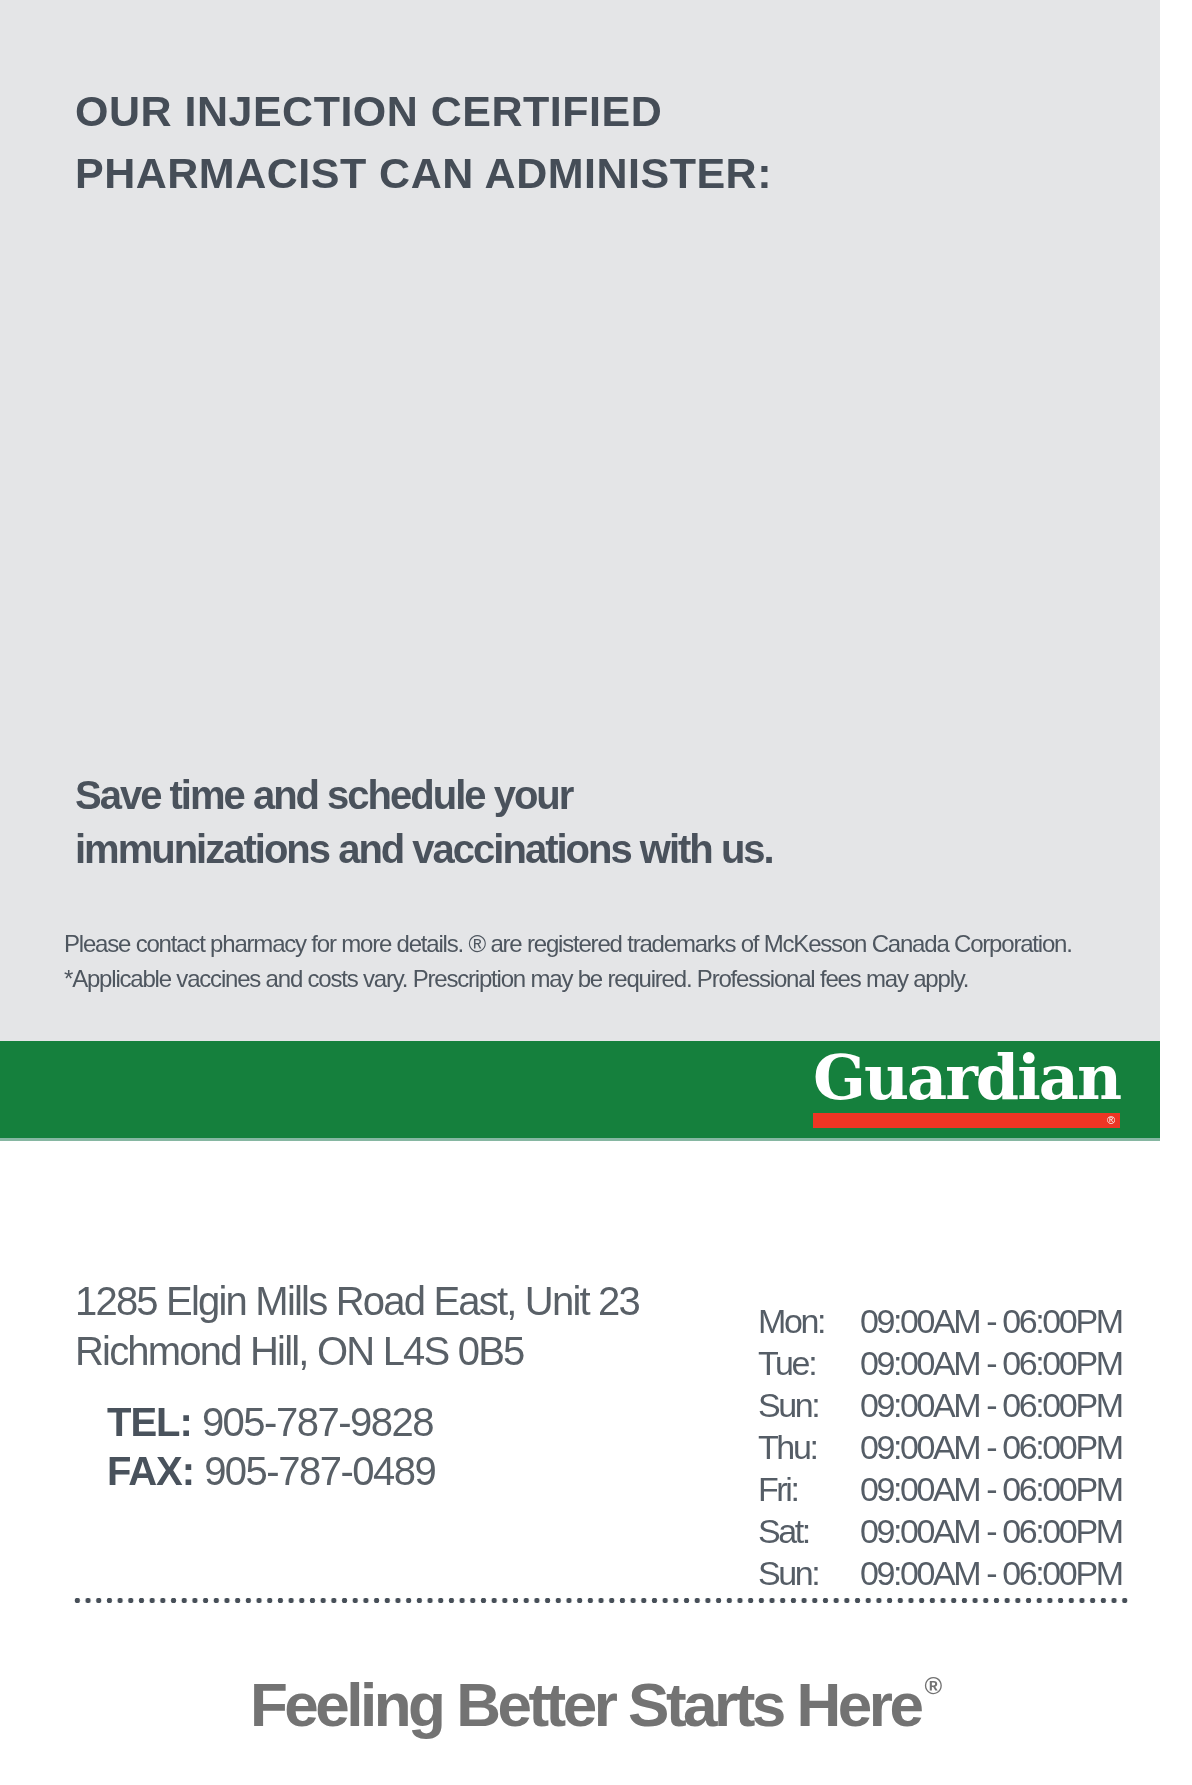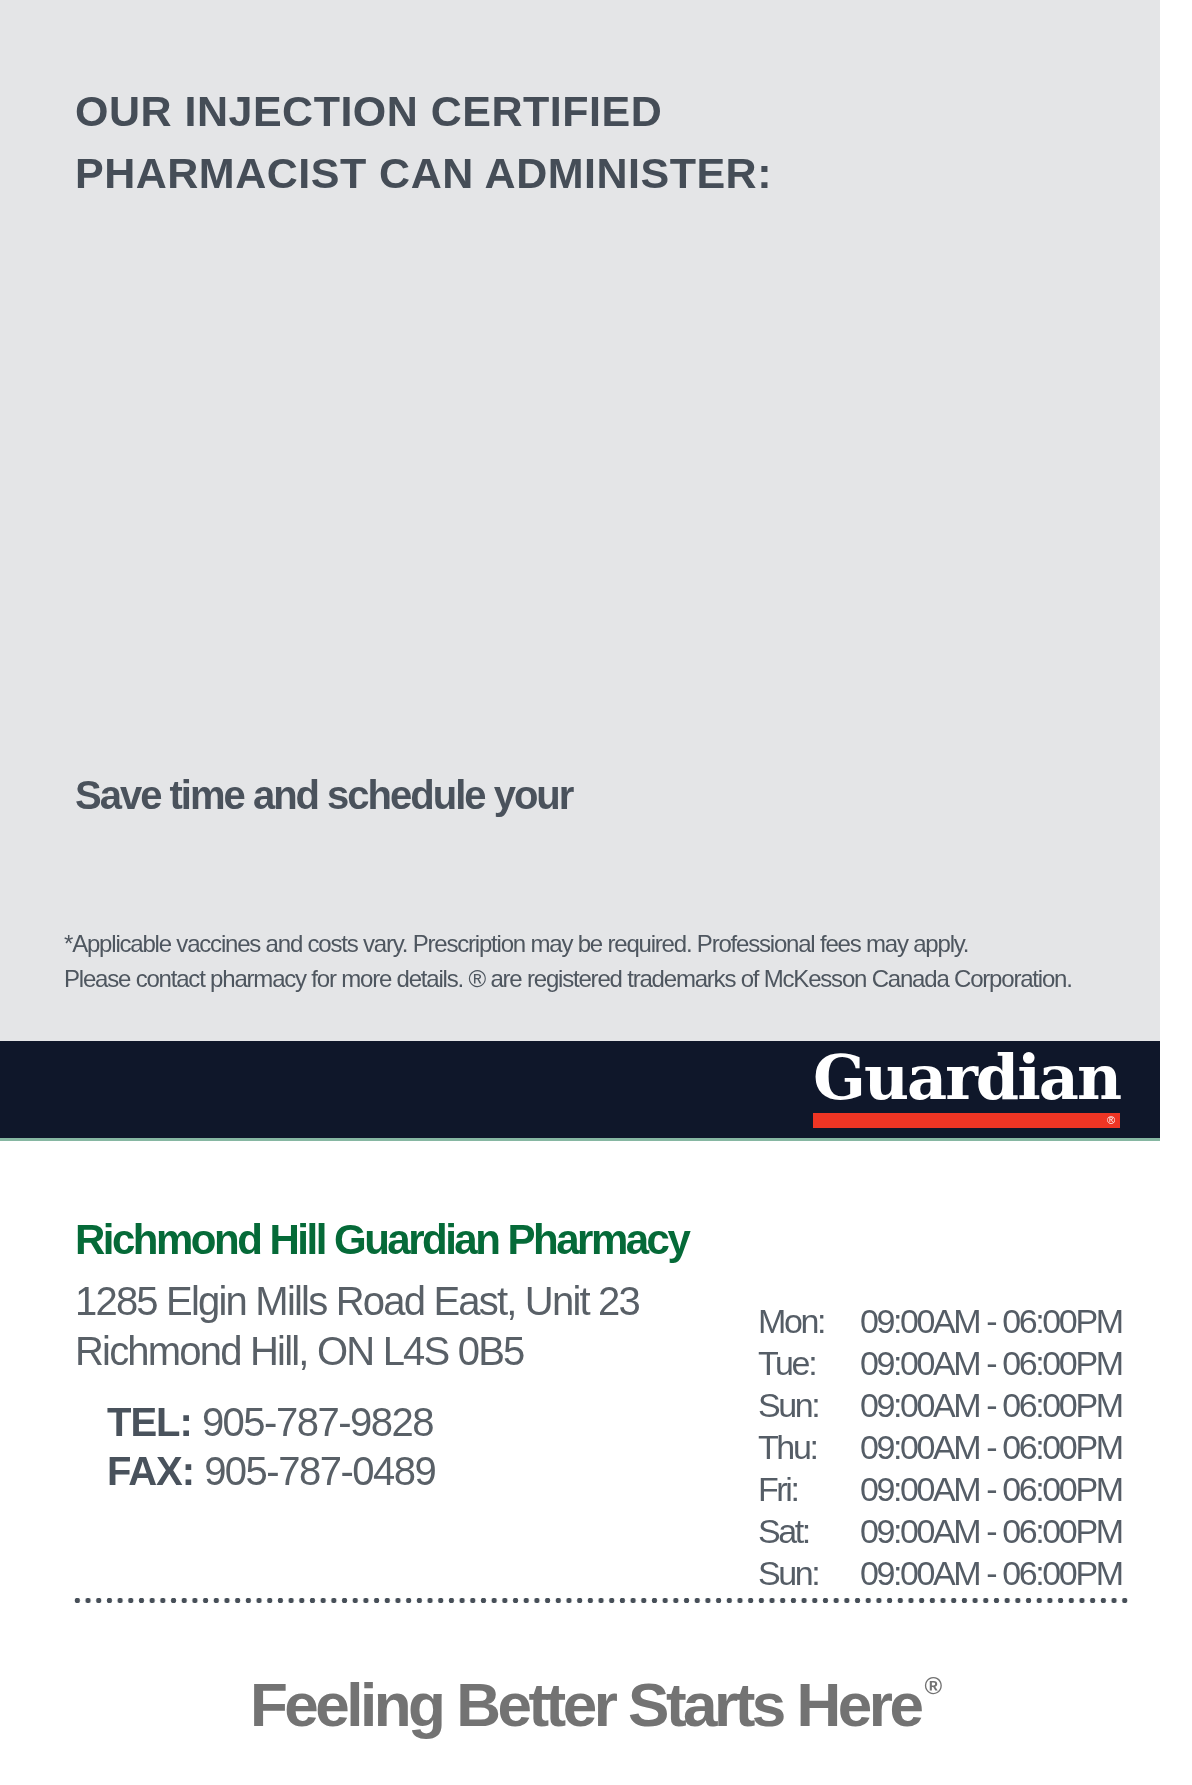--- a/index.html
+++ b/index.html
@@ -51,21 +51,21 @@
     color: #4e565f;
   }
   .disclaimer span { display: block; }
 
   
   .brand-bar {
     position: absolute;
     top: 1041px; left: 0;
     width: 1192px;
     height: 100px;
-    background: #0f172a;
+    background: #15803d;
     border-bottom: 3px solid #86b7a2;
   }
   .logo {
     position: absolute;
     top: 6px; right: 72px;
     display: inline-block;
     text-align: right;
   }
   .logo-text {
     display: block;
@@ -174,37 +174,37 @@
 
 <div class="page">
 
   <section class="hero">
     <h1 class="hero-heading">
       <span>OUR INJECTION CERTIFIED</span>
       <span>PHARMACIST CAN ADMINISTER:</span>
     </h1>
     <h2 class="hero-subheading">
       <span>Save time and schedule your</span>
+      <span>immunizations and vaccinations with us.</span>
     </h2>
     <p class="disclaimer">
+      <span>Please contact pharmacy for more details. ® are registered trademarks of McKesson Canada Corporation.</span>
       <span>*Applicable vaccines and costs vary. Prescription may be required. Professional fees may apply.</span>
-      <span>Please contact pharmacy for more details. ® are registered trademarks of McKesson Canada Corporation.</span>
     </p>
   </section>
 
   <div class="brand-bar">
     <div class="logo">
       <span class="logo-text">Guardian</span>
       <div class="logo-underline">
         <span class="logo-reg">®</span>
       </div>
     </div>
   </div>
 
-  <h3 class="pharmacy-name">Richmond Hill Guardian Pharmacy</h3>
 
   <p class="address">
     <span>1285 Elgin Mills Road East, Unit 23</span>
     <span>Richmond Hill, ON L4S 0B5</span>
   </p>
 
   <p class="phones">
     <span class="row"><span class="lbl">TEL:</span><span>905-787-9828</span></span>
     <span class="row"><span class="lbl">FAX:</span><span>905-787-0489</span></span>
   </p>

